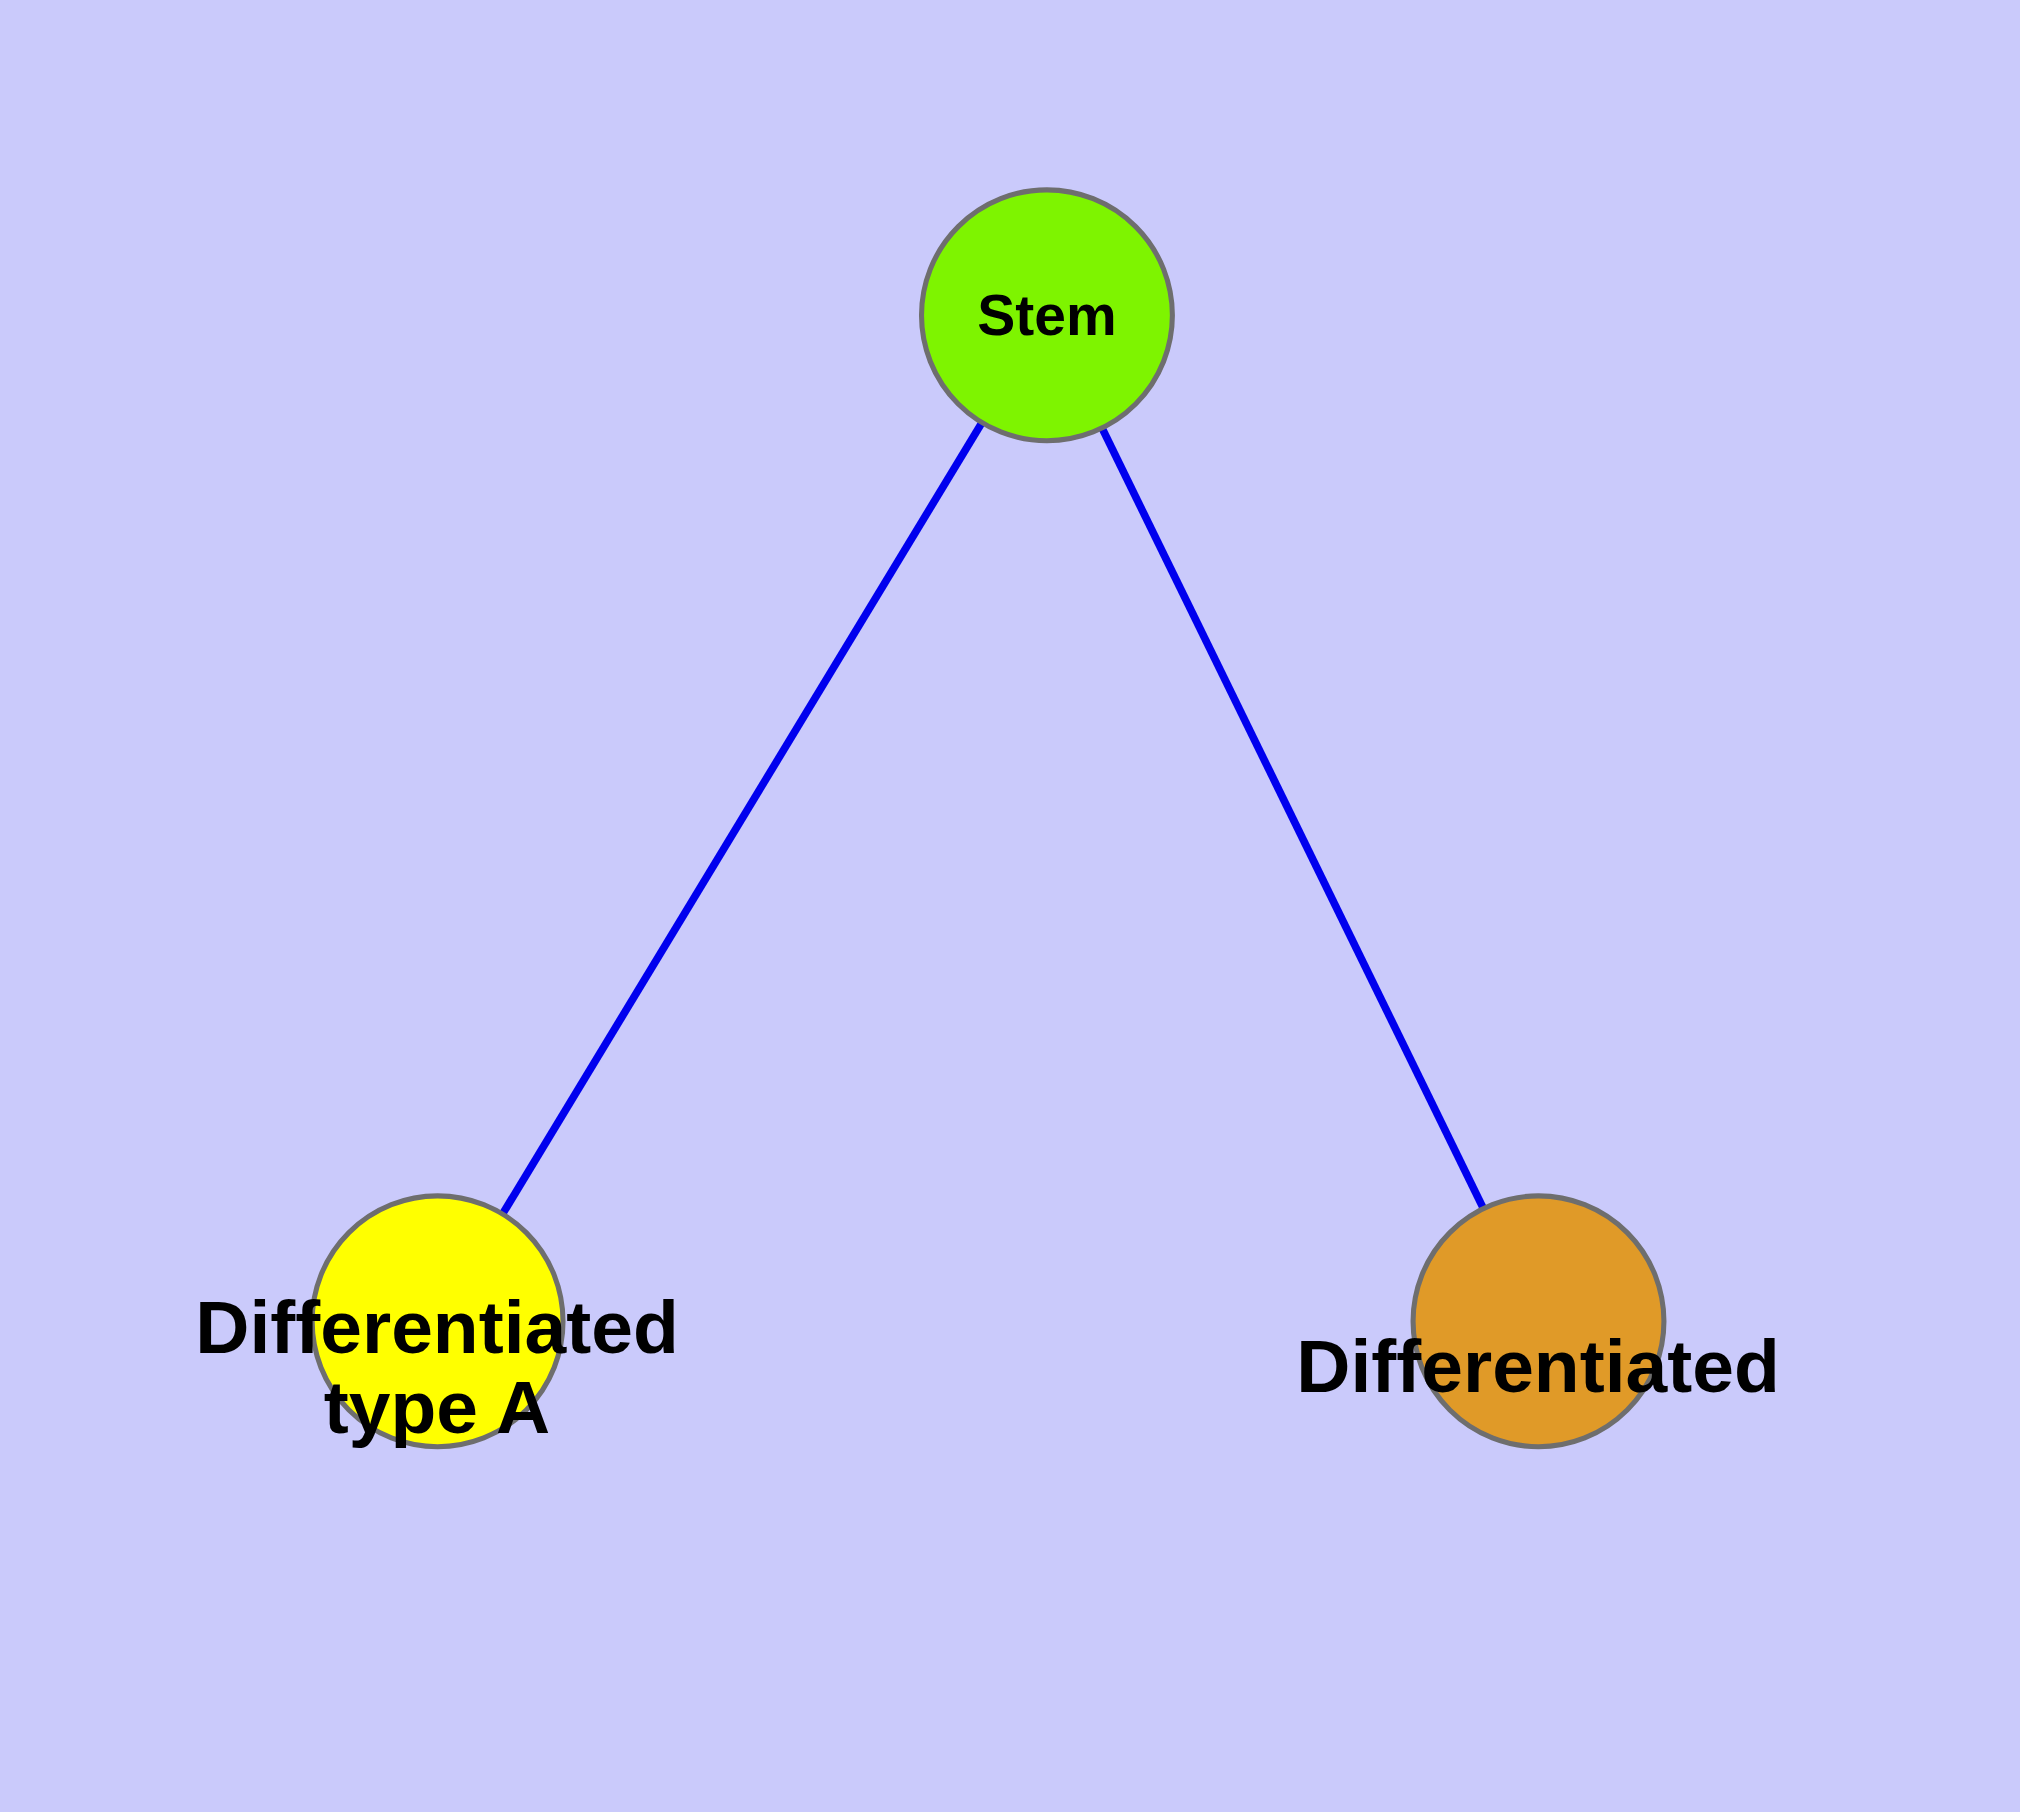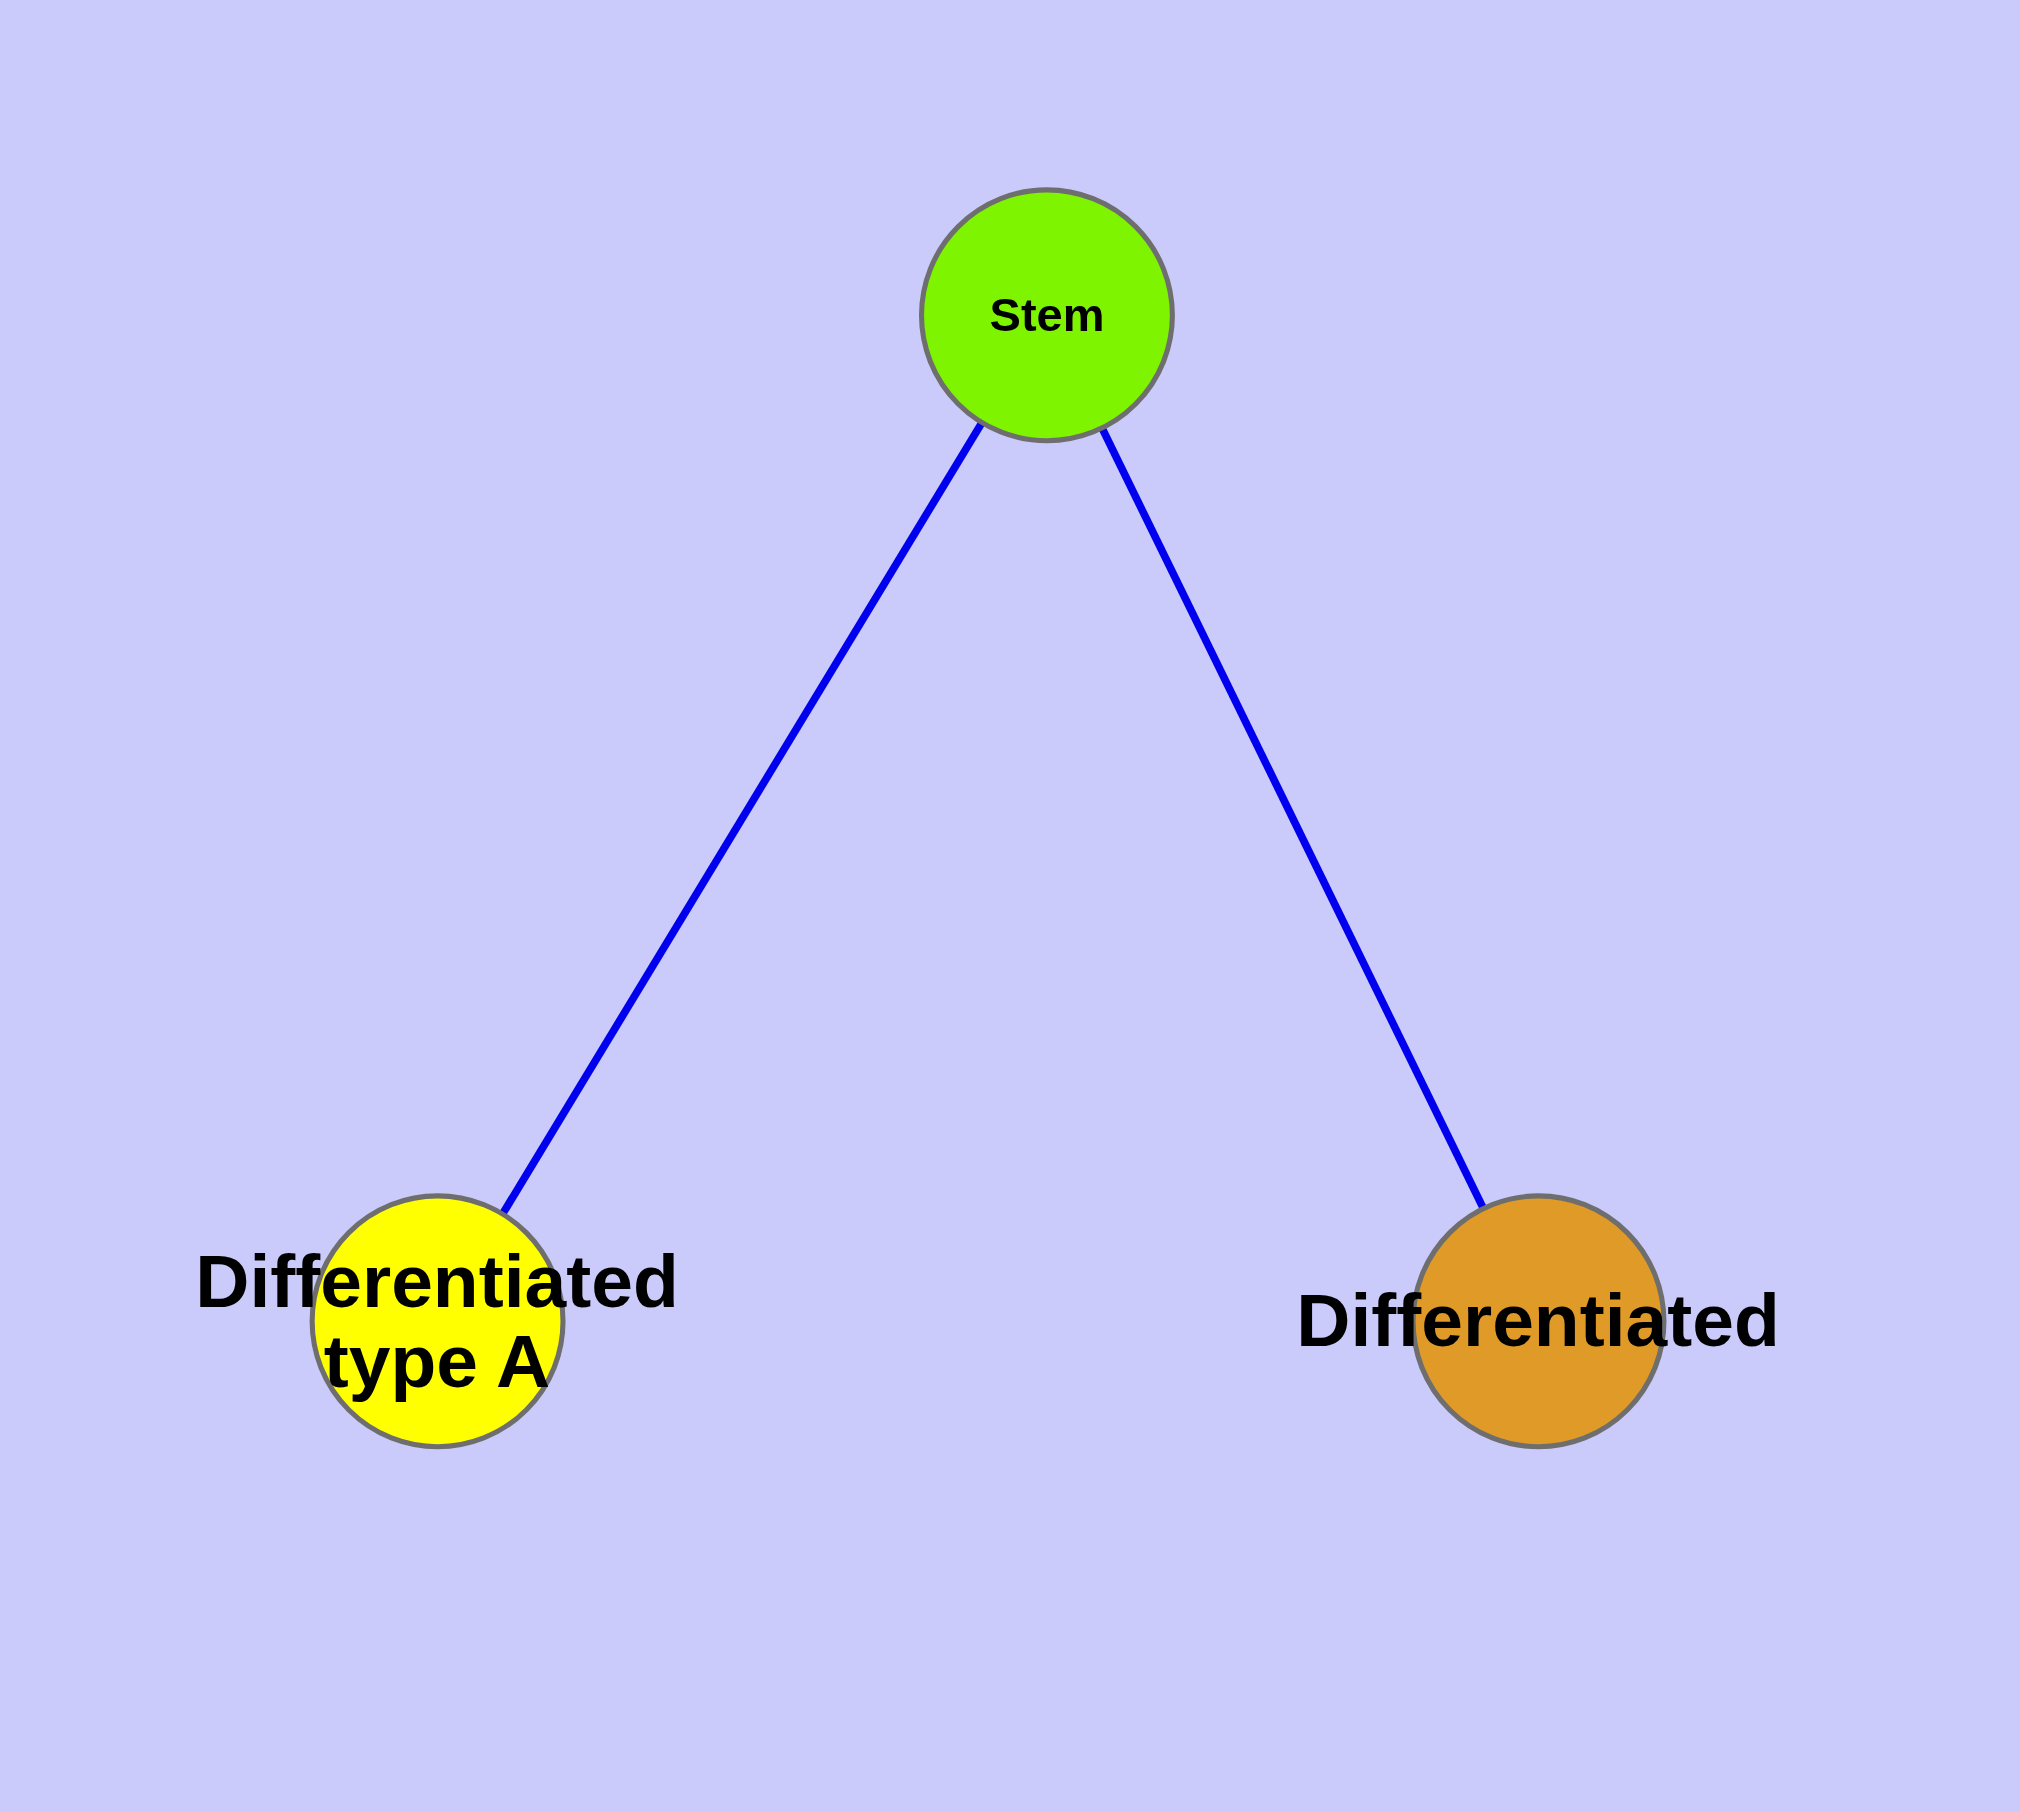--- a/index.html
+++ b/index.html
@@ -37,39 +37,40 @@
     white-space: pre;
     line-height: 1.06;
     pointer-events: none;
     transform: translate(-50%, -50%);
   }
   .label-stem {
     font-size: 69px;
   }
   .label-a, .label-b {
     font-size: 75px;
+    margin-top: 46px;
   }
 </style>
 </head>
 <body>
 
 <div id="canvas">
 
   <svg id="graph-svg" viewBox="0 0 2384 2138" aria-hidden="true">
     <g id="edge-layer">
         <line x1="1235" y1="372" x2="516" y2="1559" stroke="#0000ee" stroke-width="9" stroke-linecap="butt"></line>
         <line x1="1235" y1="372" x2="1815" y2="1559" stroke="#0000ee" stroke-width="9" stroke-linecap="butt"></line>
       </g>
     <g id="node-layer">
         <circle cx="1235" cy="372" r="148" fill="#7ef400" stroke="#6e6e6e" stroke-width="6"></circle>
         <circle cx="516" cy="1559" r="148" fill="#ffff00" stroke="#6e6e6e" stroke-width="6"></circle>
         <circle cx="1815" cy="1559" r="148" fill="#e09a28" stroke="#6e6e6e" stroke-width="6"></circle>
       </g>
   </svg>
 
   <div id="label-layer">
-      <div class="node-label label-stem" style="left: 1047px; top: 315px; font-size: 47px; color: rgb(0, 0, 0);"><div>Stem</div></div>
+      <div class="node-label label-stem" style="left: 1047px; top: 315px; font-size: 57px; color: rgb(0, 0, 0);"><div>Stem</div></div>
       <div class="node-label label-a" style="left: 437px; top: 1321px; font-size: 75px; color: rgb(0, 0, 0);"><div>Differentiated</div><div>type A</div></div>
       <div class="node-label label-b" style="left: 1538px; top: 1321px; font-size: 75px; color: rgb(0, 0, 0);"><div>Differentiated</div></div>
     </div>
 
 </div>
 
 
 </body></html>

